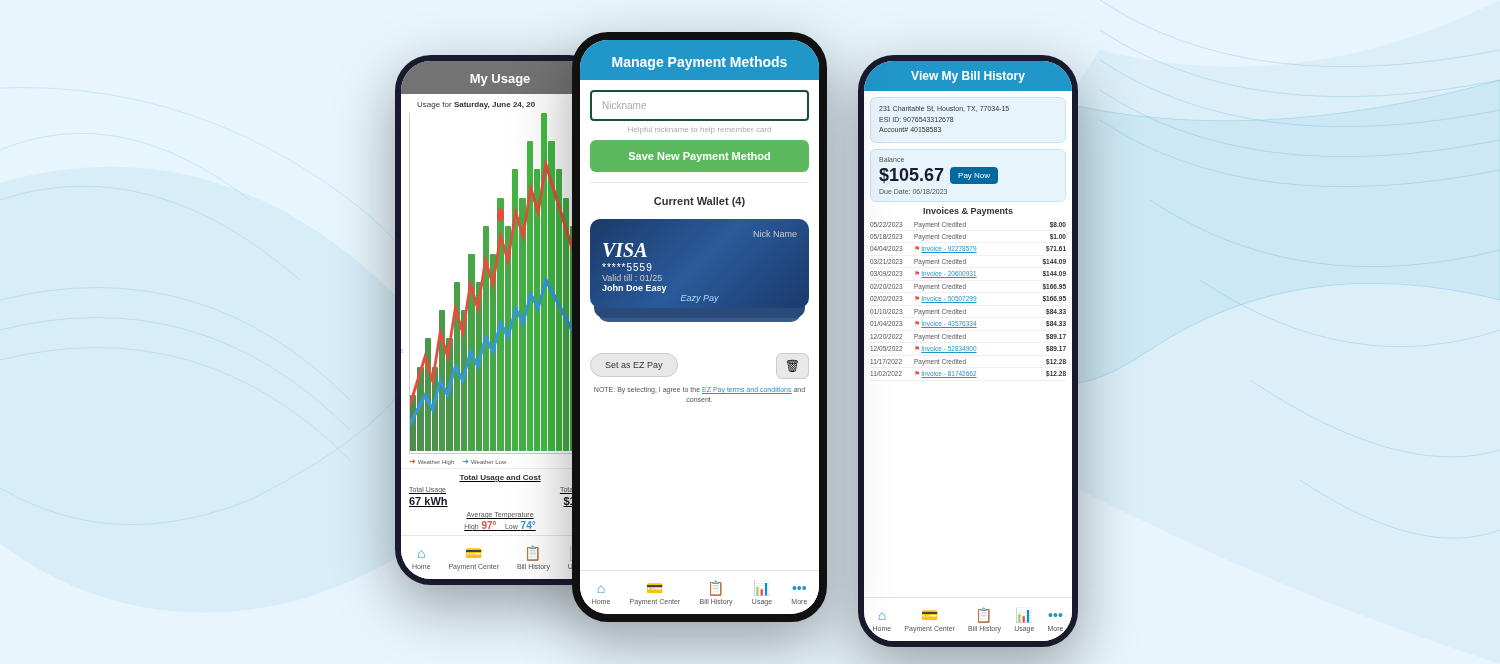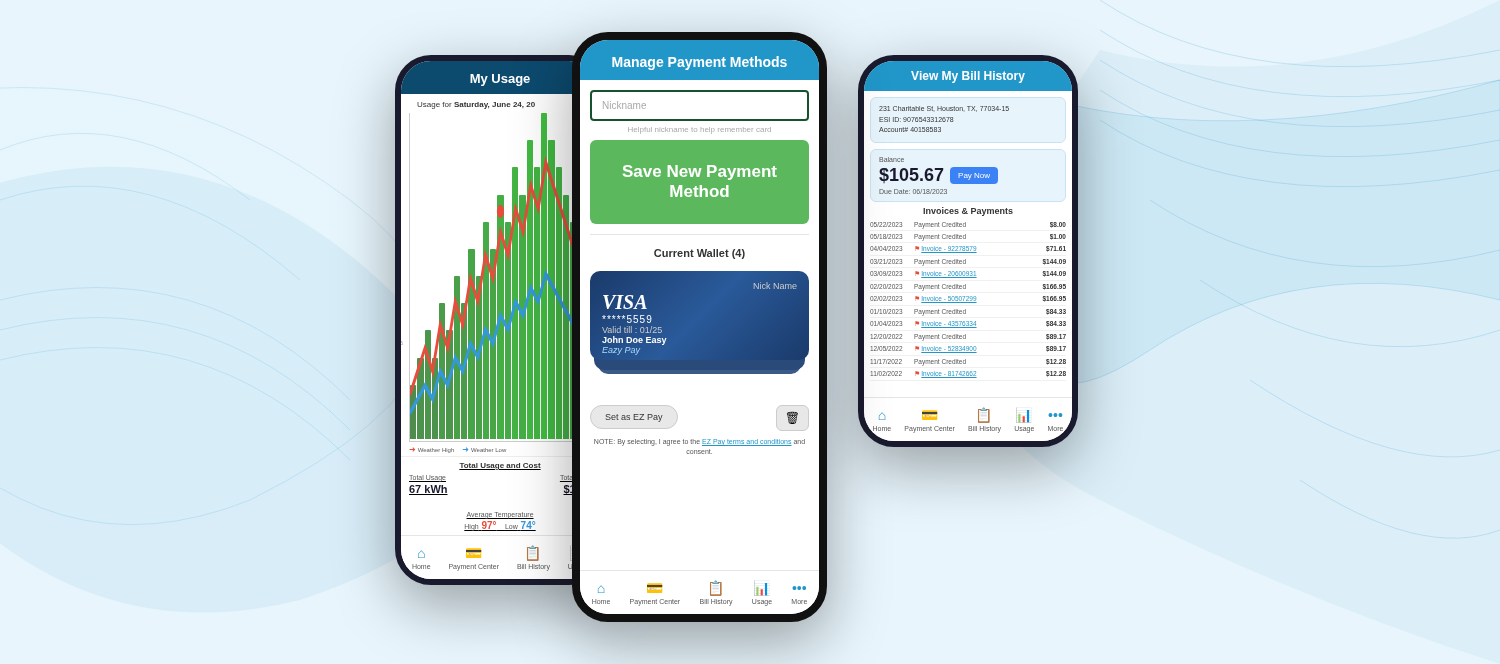--- a/index.html
+++ b/index.html
@@ -66,30 +66,30 @@
       height: 590px;
       left: 572px;
       top: 32px;
       z-index: 4;
       border: 8px solid #111;
     }
 
     
     .phone-right {
       width: 220px;
-      height: 392px;
+      height: 592px;
       left: 858px;
       top: 55px;
       z-index: 2;
       border: 6px solid #1a1a2e;
     }
 
     
     .phone-header {
-      background: #0c4a6e;
+      background: #737373;
       padding: 10px 8px 8px;
       text-align: center;
       color: #fff;
       font-weight: bold;
       font-size: 13px;
     }
 
     
     .phone-nav {
       background: #fff;
@@ -186,21 +186,21 @@
       color: #555;
       margin-bottom: 2px;
     }
 
     .stats-big {
       display: flex;
       justify-content: space-between;
       font-size: 11px;
       font-weight: bold;
       color: #1a1a2e;
-      margin-bottom: 16px;
+      margin-bottom: 4px;
     }
 
     .avg-temp {
       text-align: center;
       font-size: 7px;
       color: #555;
       margin-bottom: 2px;
     }
 
     .temp-values {
@@ -249,22 +249,22 @@
       color: #aaa;
       text-align: center;
       margin-top: -2px;
     }
 
     .save-btn {
       background: #5cb85c;
       color: #fff;
       border: none;
       border-radius: 6px;
-      padding: 22px;
-      font-size: 17px;
+      padding: 10px;
+      font-size: 11px;
       font-weight: bold;
       text-align: center;
       cursor: pointer;
     }
 
     .divider {
       border: none;
       border-top: 1px solid #e5e5e5;
       margin: 4px 0;
     }
@@ -346,21 +346,21 @@
 
     .card-holder {
       font-size: 9px;
       color: #fff;
       font-weight: bold;
     }
 
     .ez-pay-label {
       font-size: 9px;
       color: #aadcff;
-      text-align: left;
+      text-align: center;
       font-style: italic;
     }
 
     .card-actions {
       display: flex;
       justify-content: space-between;
       align-items: flex-start;
       margin-top: 4px;
     }
 
@@ -439,21 +439,21 @@
       margin: 2px 0;
     }
 
     .balance-amount {
       font-size: 18px;
       font-weight: bold;
       color: #1a1a2e;
     }
 
     .pay-now-btn {
-      background: #3b82f6;
+      background: #0369a1;
       color: #fff;
       border: none;
       border-radius: 4px;
       padding: 4px 8px;
       font-size: 8px;
       cursor: pointer;
     }
 
     .due-date {
       font-size: 7px;

